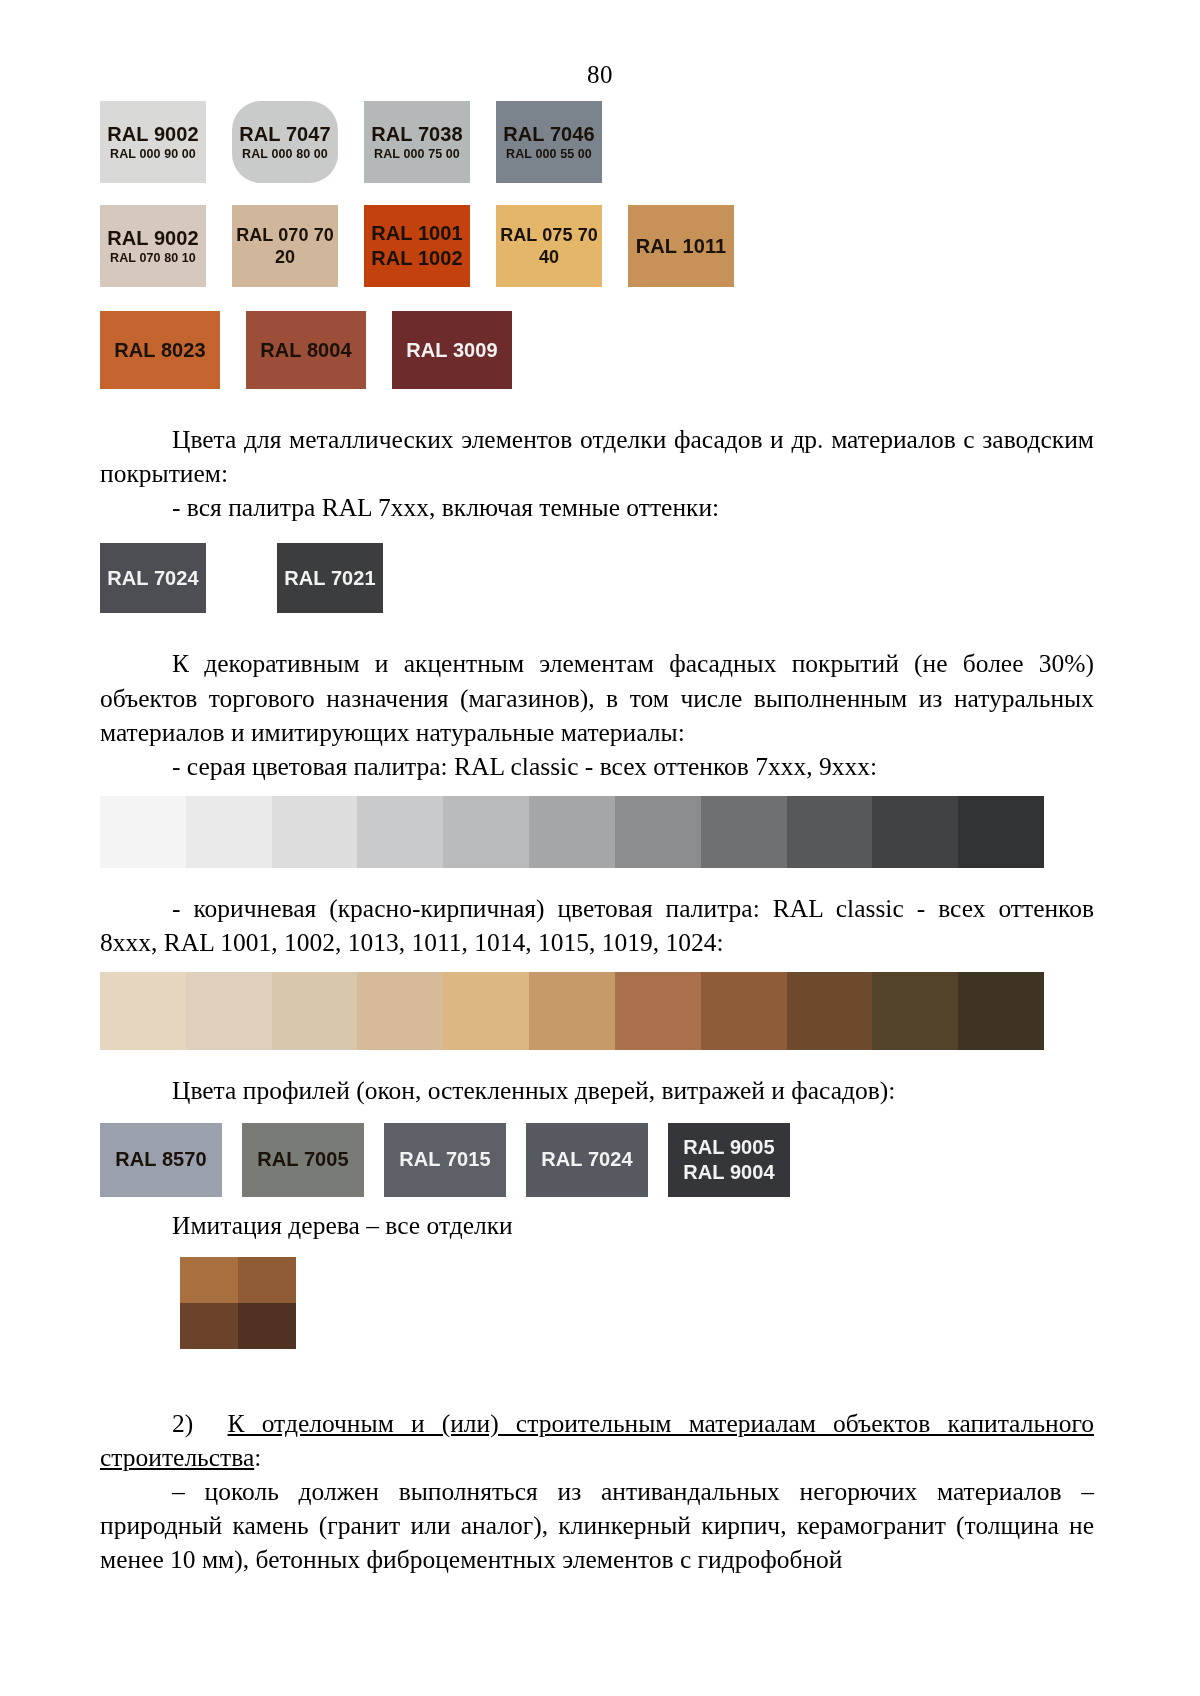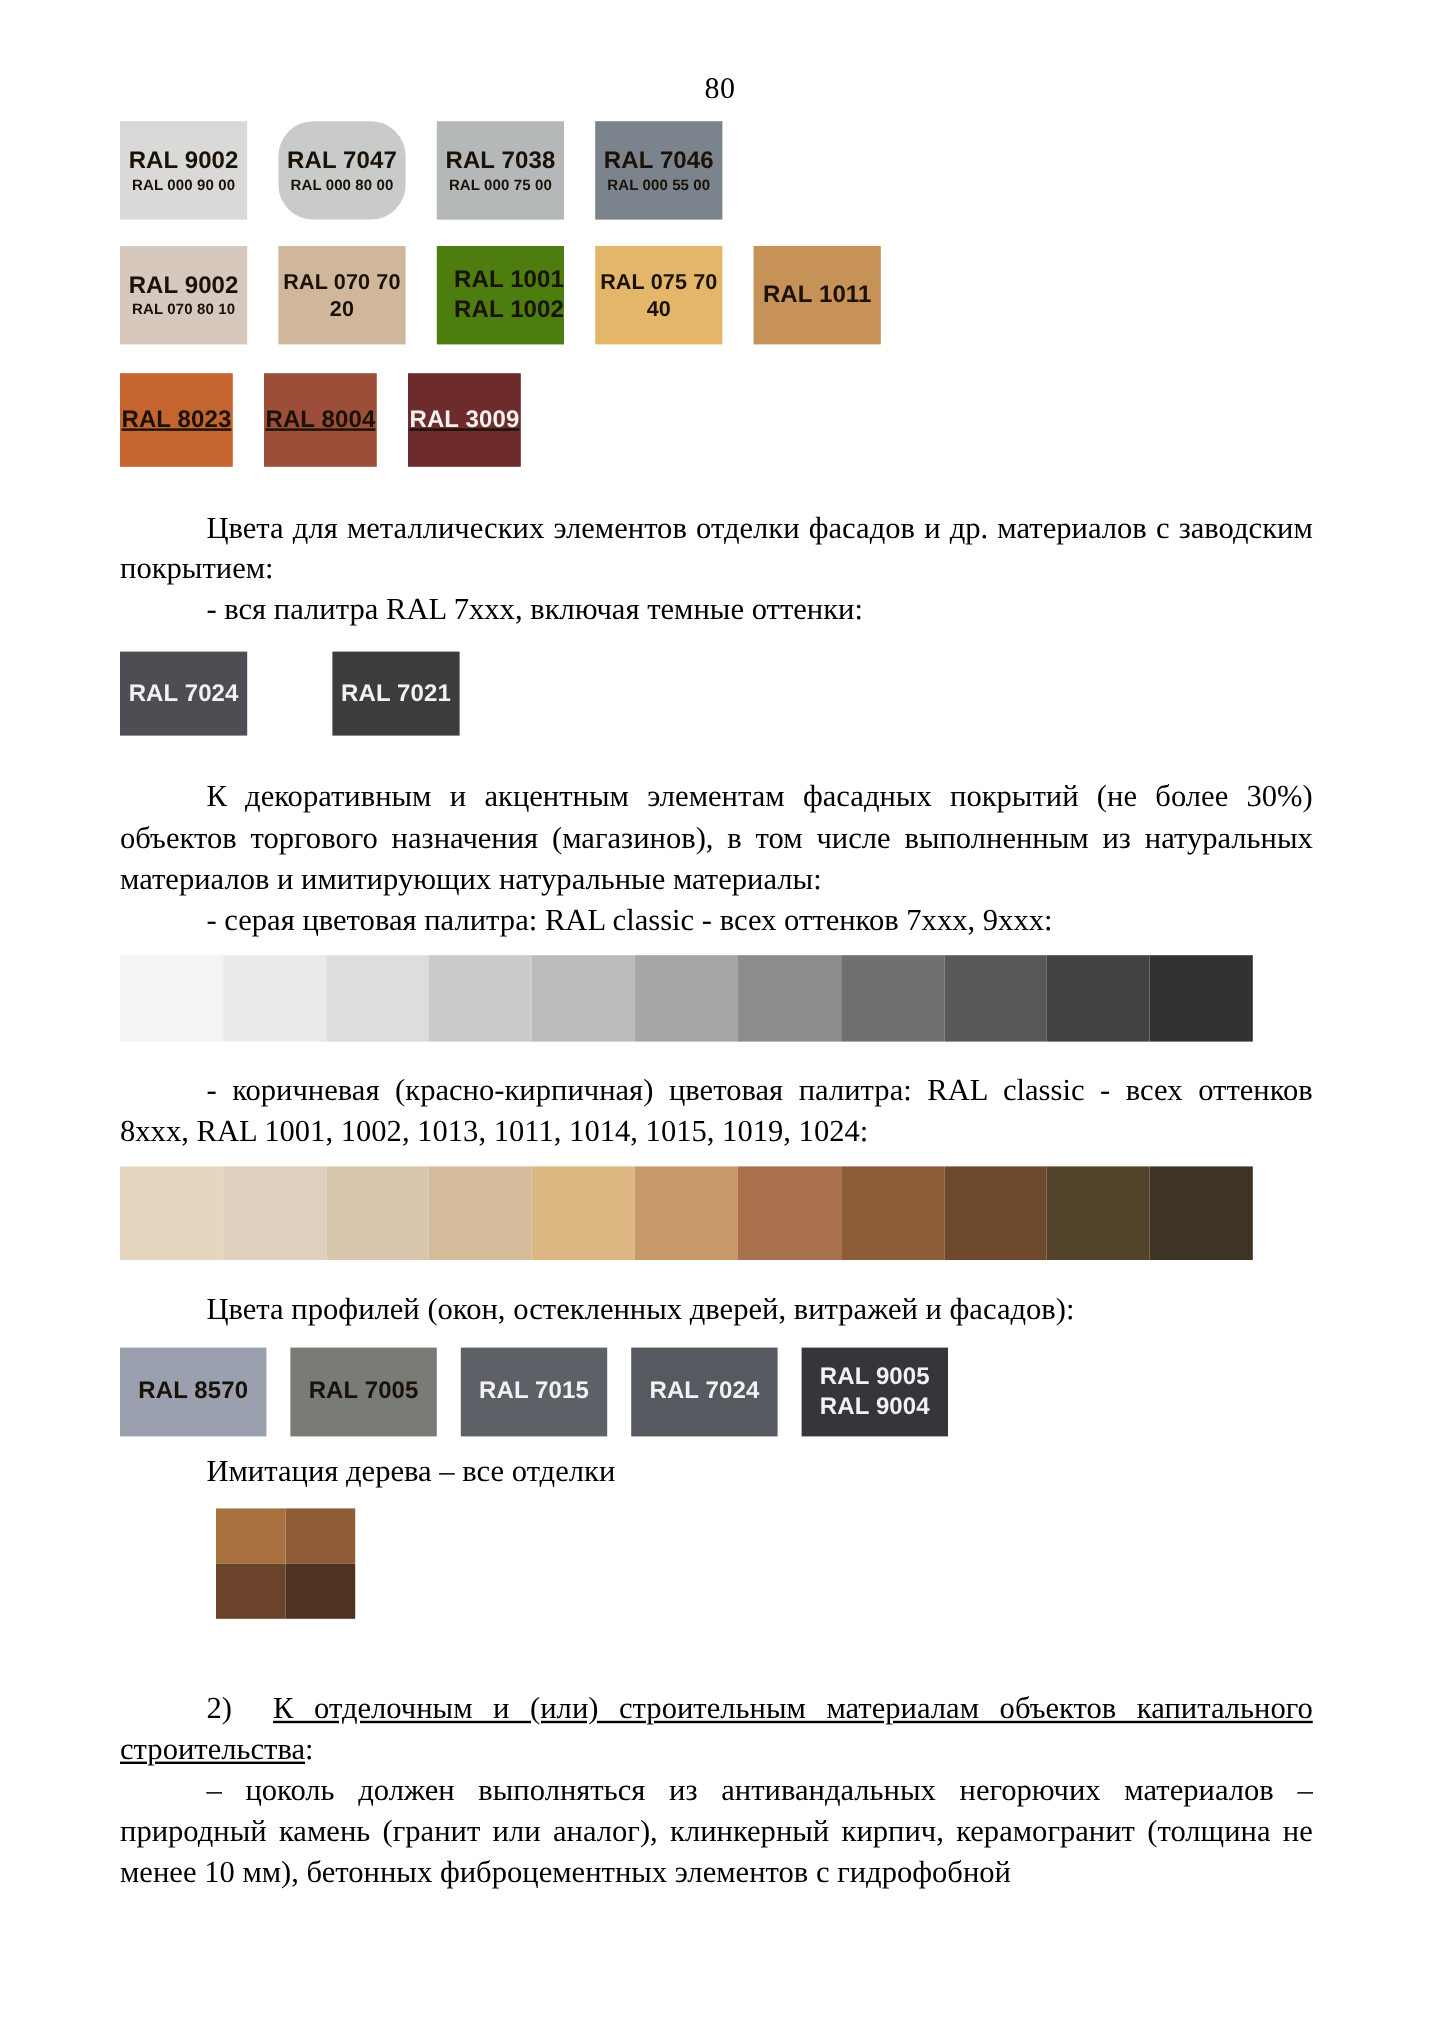--- a/index.html
+++ b/index.html
@@ -55,21 +55,21 @@
   .swatch.dark .l1, .swatch.dark .l2 { color: #f2f2f2; }
   .swatch.one-line .l1 { font-size: 18px; font-weight: 700; }
 
   .grid-top { margin-top: 14px; }
   .grid-top .swatch { width: 106px; height: 82px; margin-right: 26px; }
 
   .grid-mid { margin-top: 22px; }
   .grid-mid .swatch { width: 106px; height: 82px; margin-right: 26px; }
 
   .grid-bot { margin-top: 24px; }
-  .grid-bot .swatch { width: 94px; height: 78px; margin-right: 26px; text-decoration: underline; }
+  .grid-bot .swatch { width: 120px; height: 78px; margin-right: 26px; }
 
   .grid-metal { margin-top: 18px; }
   .grid-metal .swatch { width: 106px; height: 70px; margin-right: 26px; }
 
   .grid-profile { margin-top: 14px; }
   .grid-profile .swatch { width: 122px; height: 74px; margin-right: 20px; }
 
   
   p.para {
     font-size: 25.5px;
@@ -137,21 +137,21 @@
     </div>
 
     <div class="swatch-row grid-mid">
       <div class="swatch" style="background-color: rgb(214, 200, 188);">
         <span class="l1">RAL 9002</span>
         <span class="l2">RAL 070 80 10</span>
       </div>
       <div class="swatch one-line" style="background-color: rgb(208, 183, 156);">
         <span class="l1">RAL 070 70 20</span>
       </div>
-      <div class="swatch" style="background-color: #4d7c0f; align-items: flex-end;">
+      <div class="swatch" style="background-color: #c2410c;">
         <span class="l1">RAL 1001</span>
         <span class="l1">RAL 1002</span>
       </div>
       <div class="swatch one-line" style="background-color: rgb(227, 182, 105);">
         <span class="l1">RAL 075 70 40</span>
       </div>
       <div class="swatch" style="background-color: rgb(198, 146, 88);">
         <span class="l1">RAL 1011</span>
       </div>
     </div>

